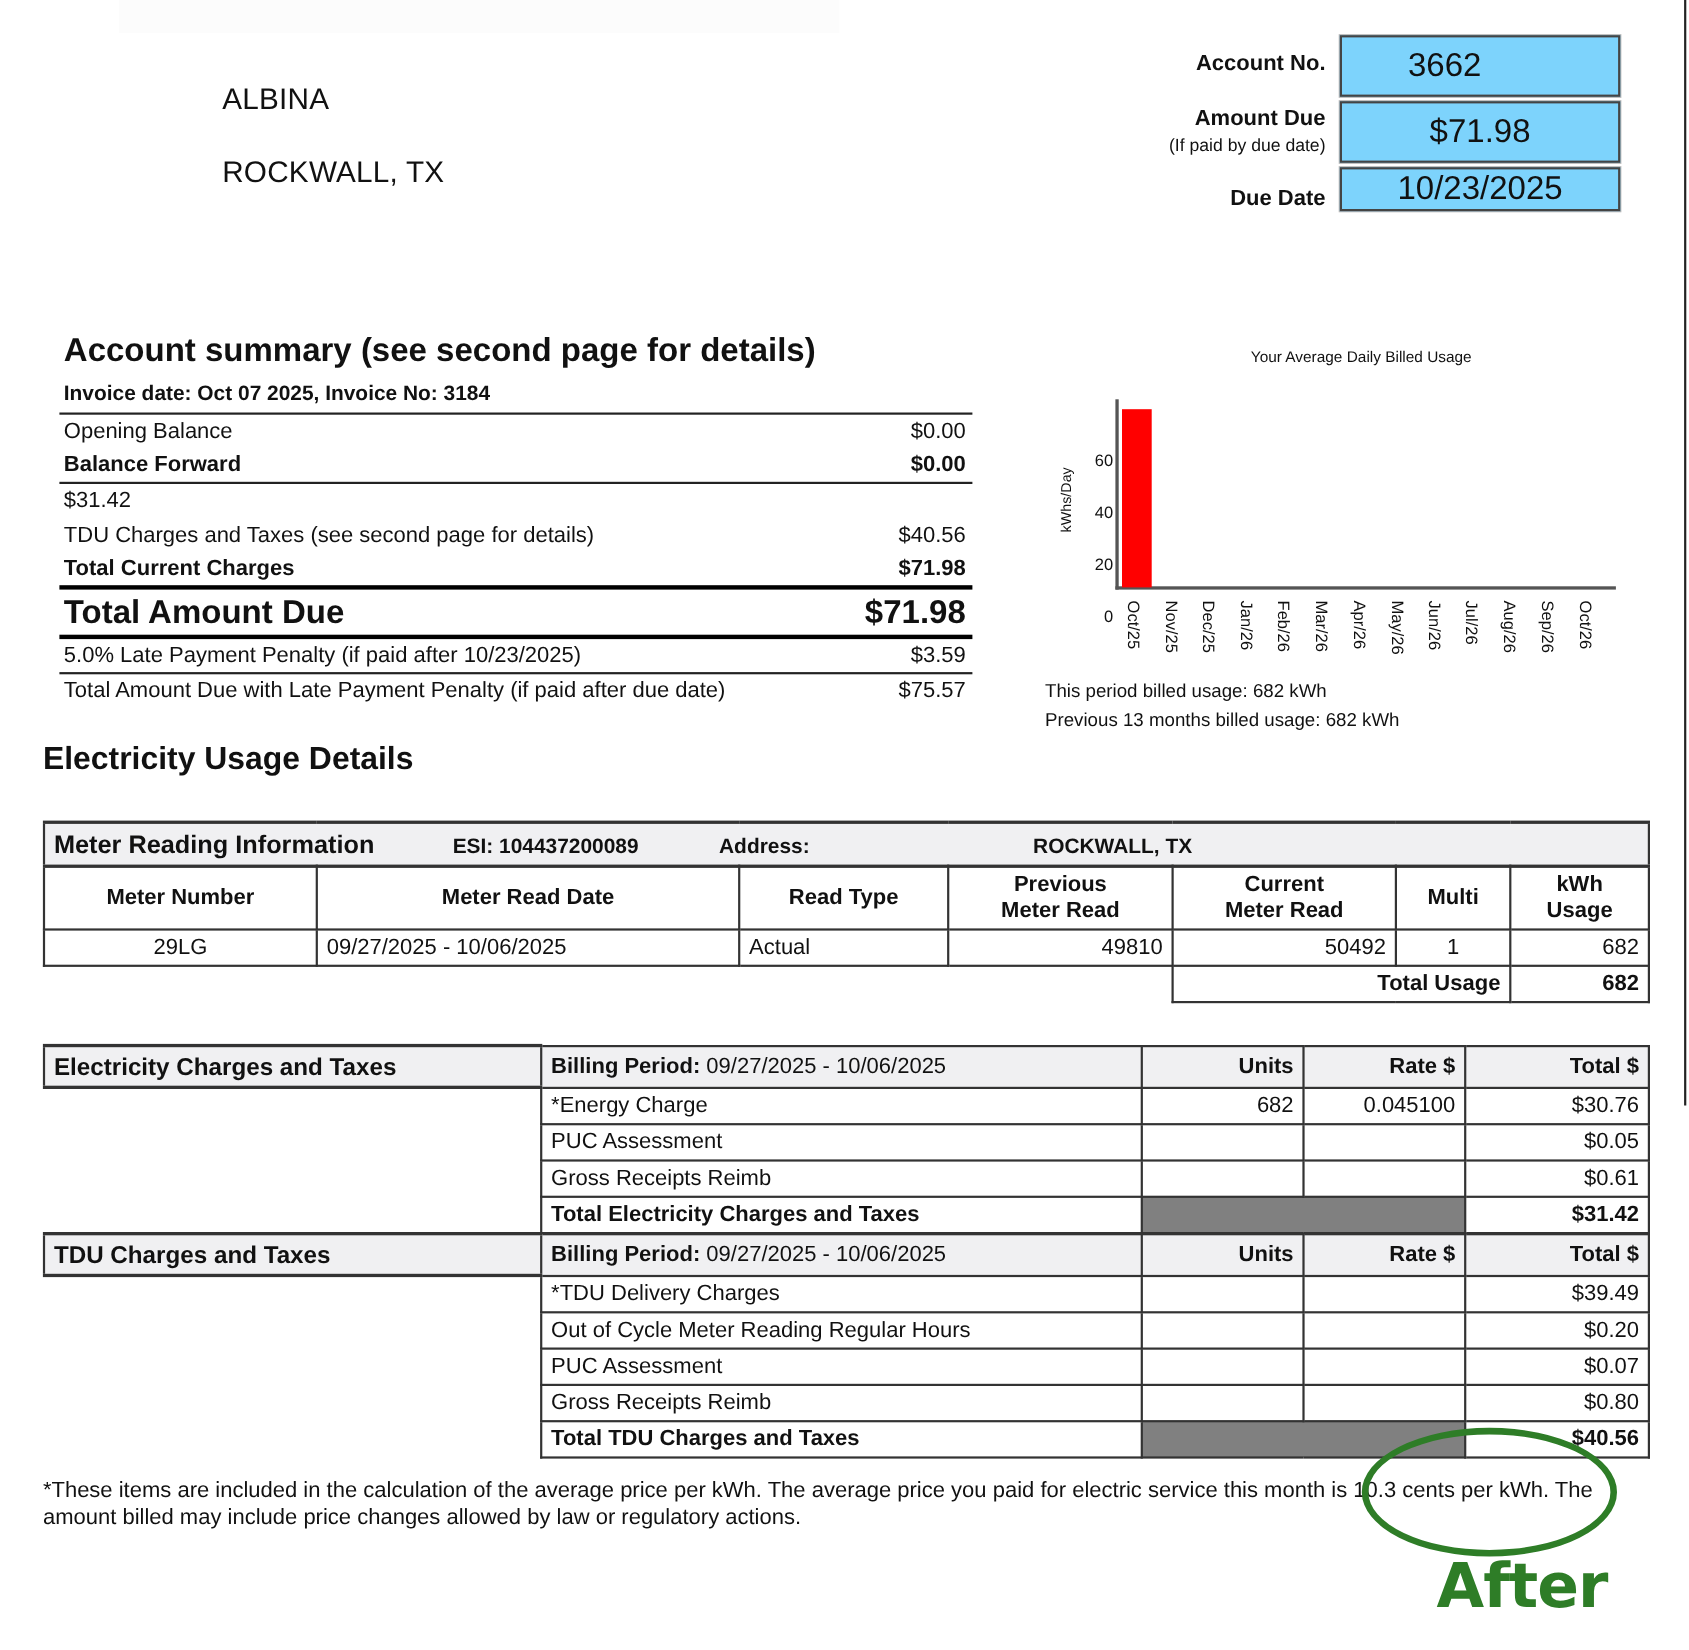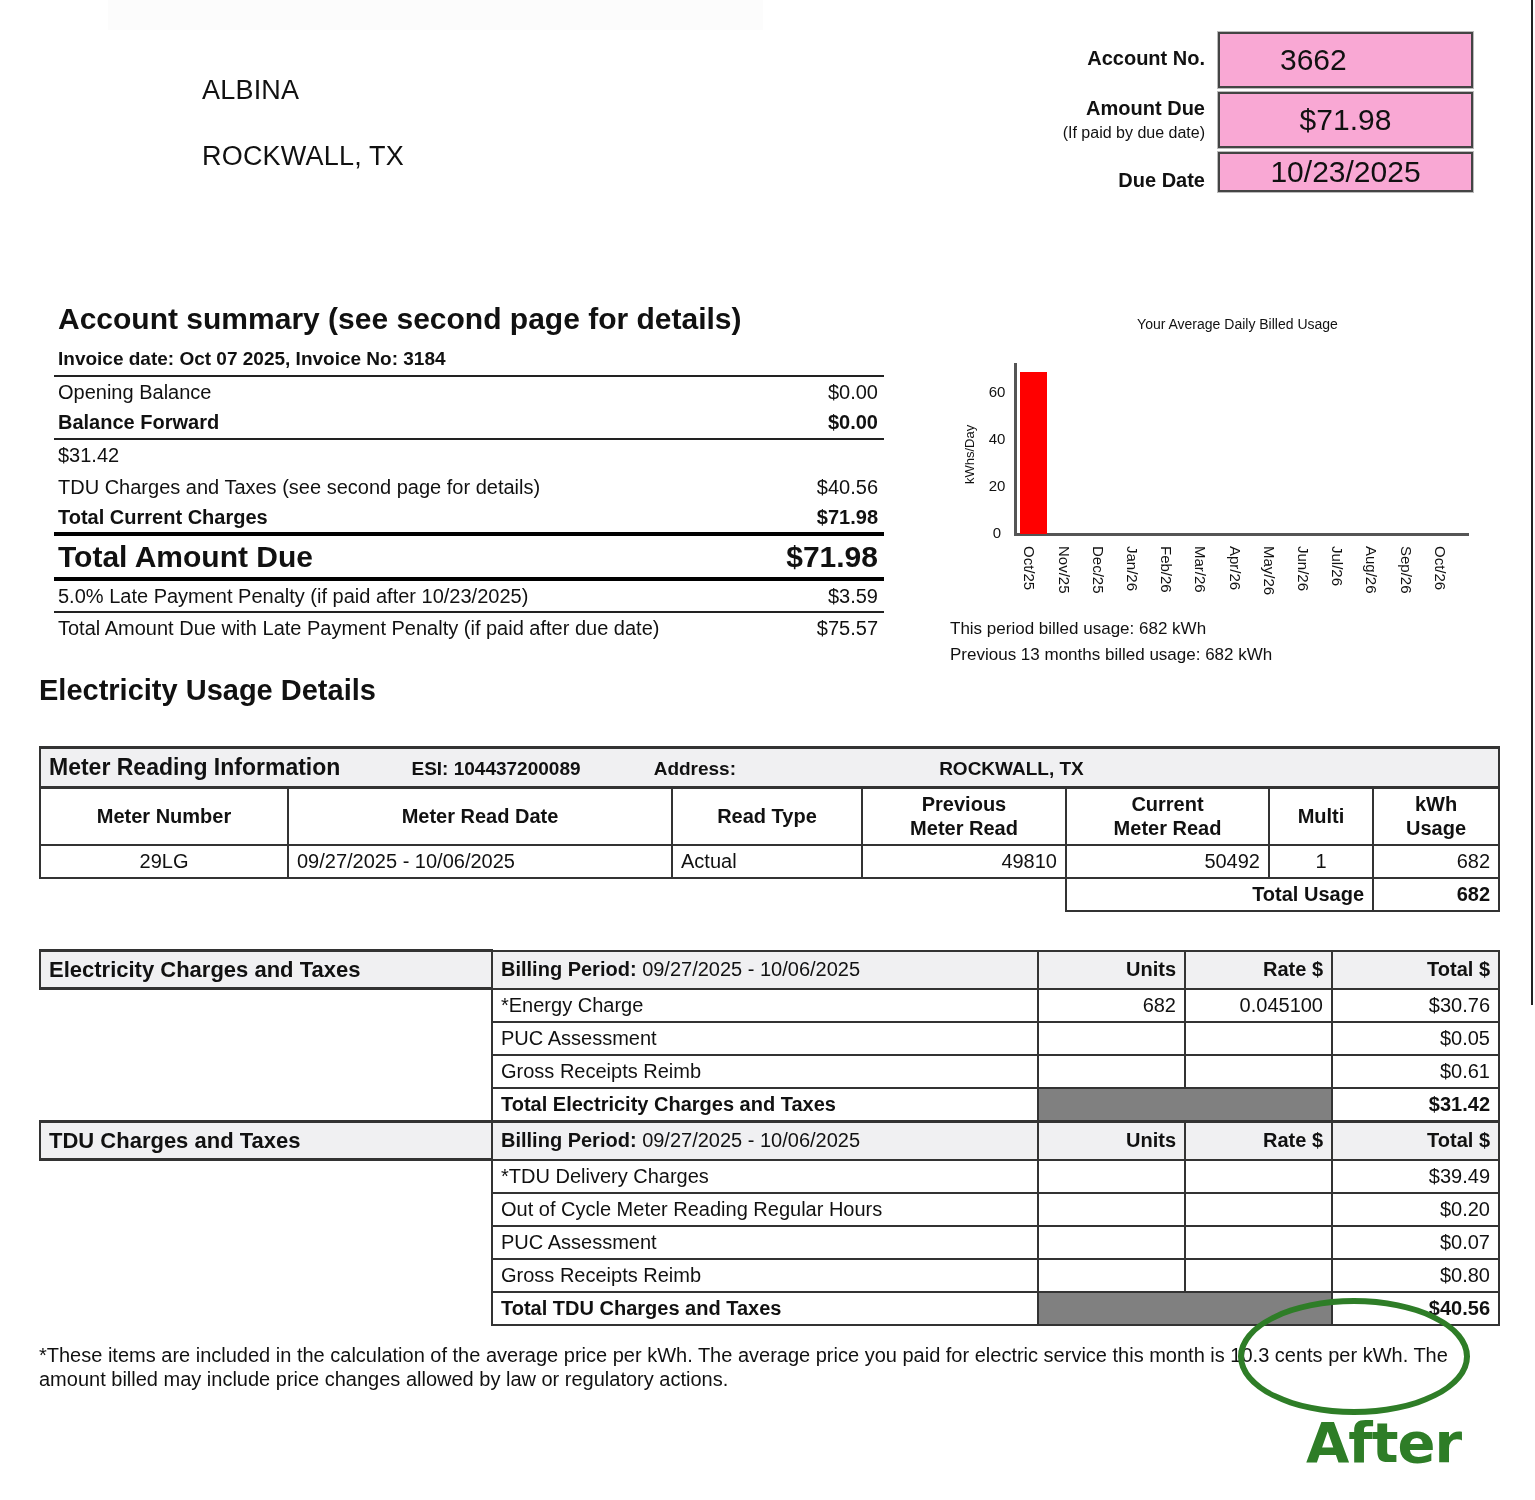--- a/index.html
+++ b/index.html
@@ -6,40 +6,40 @@
   html, body { width: 1535px; height: 1500px; background: #ffffff; overflow: hidden; }
   body { position: relative; font-family: "Liberation Sans", sans-serif; color: #111; }
 
   .topband { position: absolute; left: 108px; top: 0; width: 655px; height: 30px; background: #fcfcfc; }
   .page-edge { position: absolute; left: 1531px; top: 0; width: 2px; height: 1005px; background: #222; }
 
   .addr { position: absolute; left: 202px; font-size: 27px; letter-spacing: 0.2px; }
 
   .acct-label { position: absolute; right: 330px; text-align: right; font-weight: bold; font-size: 20px; margin-left: 36px; }
   .acct-sub { position: absolute; right: 330px; text-align: right; font-size: 16px; }
-  .acct-box { position: absolute; left: 1218px; width: 255px; border: 2px solid #444; box-shadow: 0 0 0 1px #bbb; background:#f9a8d4;
+  .acct-box { position: absolute; left: 1218px; width: 255px; border: 2px solid #444; box-shadow: 0 0 0 1px #bbb; background:#7dd3fc;
               font-size: 30px; display: flex; align-items: center; justify-content: center; }
 
   
   .sum-title { position: absolute; left: 58px; top: 302px; font-size: 30px; font-weight: bold; }
   .sum-invoice { position: absolute; left: 58px; top: 348px; font-size: 19px; font-weight: bold; }
   .sum-table { position: absolute; left: 54px; top: 375px; width: 830px; }
   .sum-row { position: relative; display: flex; justify-content: space-between; align-items: center; padding: 0 6px 0 4px; font-size: 20px; }
   .sum-row .v { text-align: right; }
   .bold { font-weight: bold; }
   .line2 { border-top: 2px solid #222; }
   .line4 { border-top: 4px solid #000; }
 
   
   .chart { position: absolute; left: 945px; top: 310px; width: 560px; height: 360px; }
   .chart-title { position: absolute; left: 0; width: 585px; top: 6px; text-align: center; font-size: 14px; }
   .ylab { position: absolute; left: 14px; top: 448px; font-size: 13px; transform-origin: left top; transform: rotate(-90deg); }
   .yaxis { position: absolute; left: 1014px; top: 363px; width: 3px; height: 173px; background: #555; }
   .xaxis { position: absolute; left: 1014px; top: 533px; width: 455px; height: 3px; background: #555; }
-  .ytick { position: absolute; font-size: 15px; width: 30px; text-align: center; left: 982px; }
+  .ytick { position: absolute; font-size: 15px; width: 30px; text-align: right; left: 982px; margin-top: 28px; }
   .bar { position: absolute; background: #ff0000; }
   .xtick { position: absolute; top: 546px; font-size: 15px; writing-mode: vertical-rl; }
   .chart-note { position: absolute; left: 950px; font-size: 17px; }
 
   
   .h2 { position: absolute; left: 39px; top: 674px; font-size: 29px; font-weight: bold; }
 
   table { border-collapse: collapse; position: absolute; table-layout: fixed; }
   td { border: 2px solid #333; font-size: 20px; padding: 0 8px; height: 33px; }
   .shade { background: #f0f0f2; }

